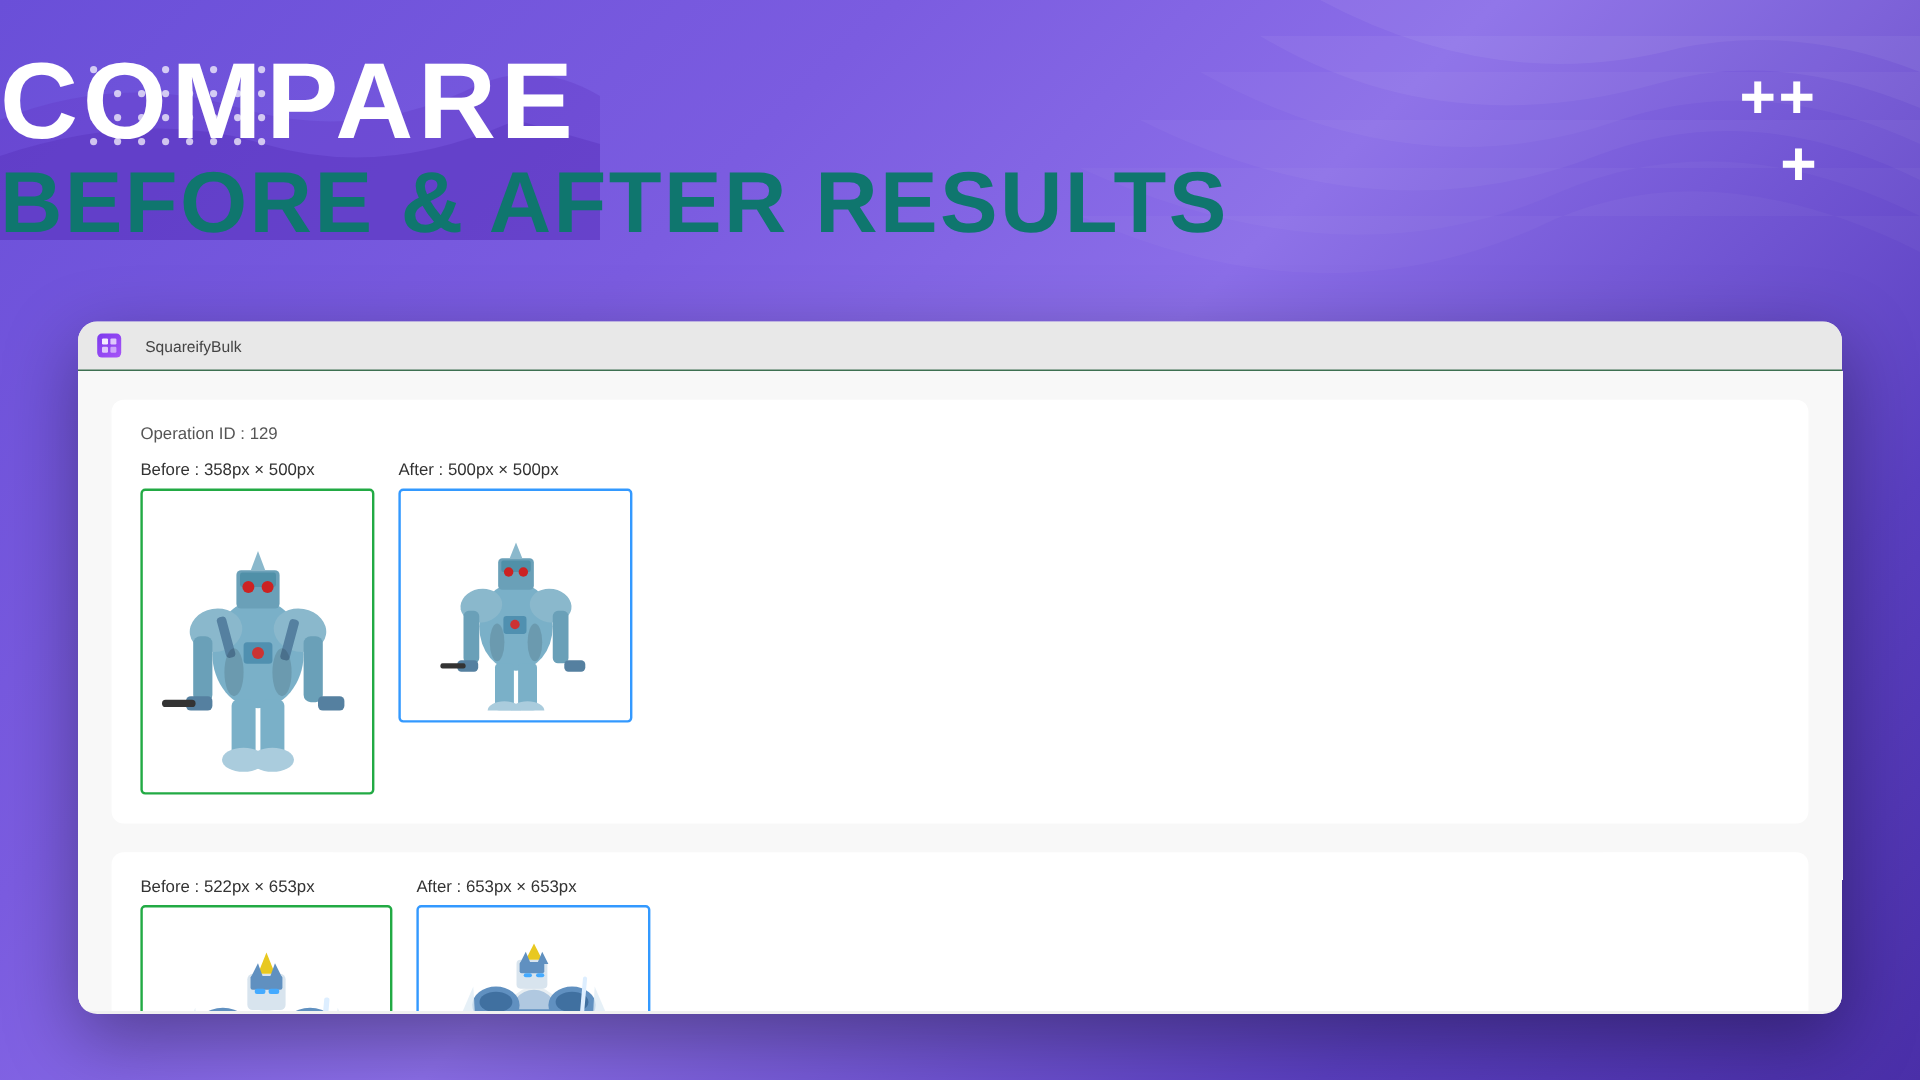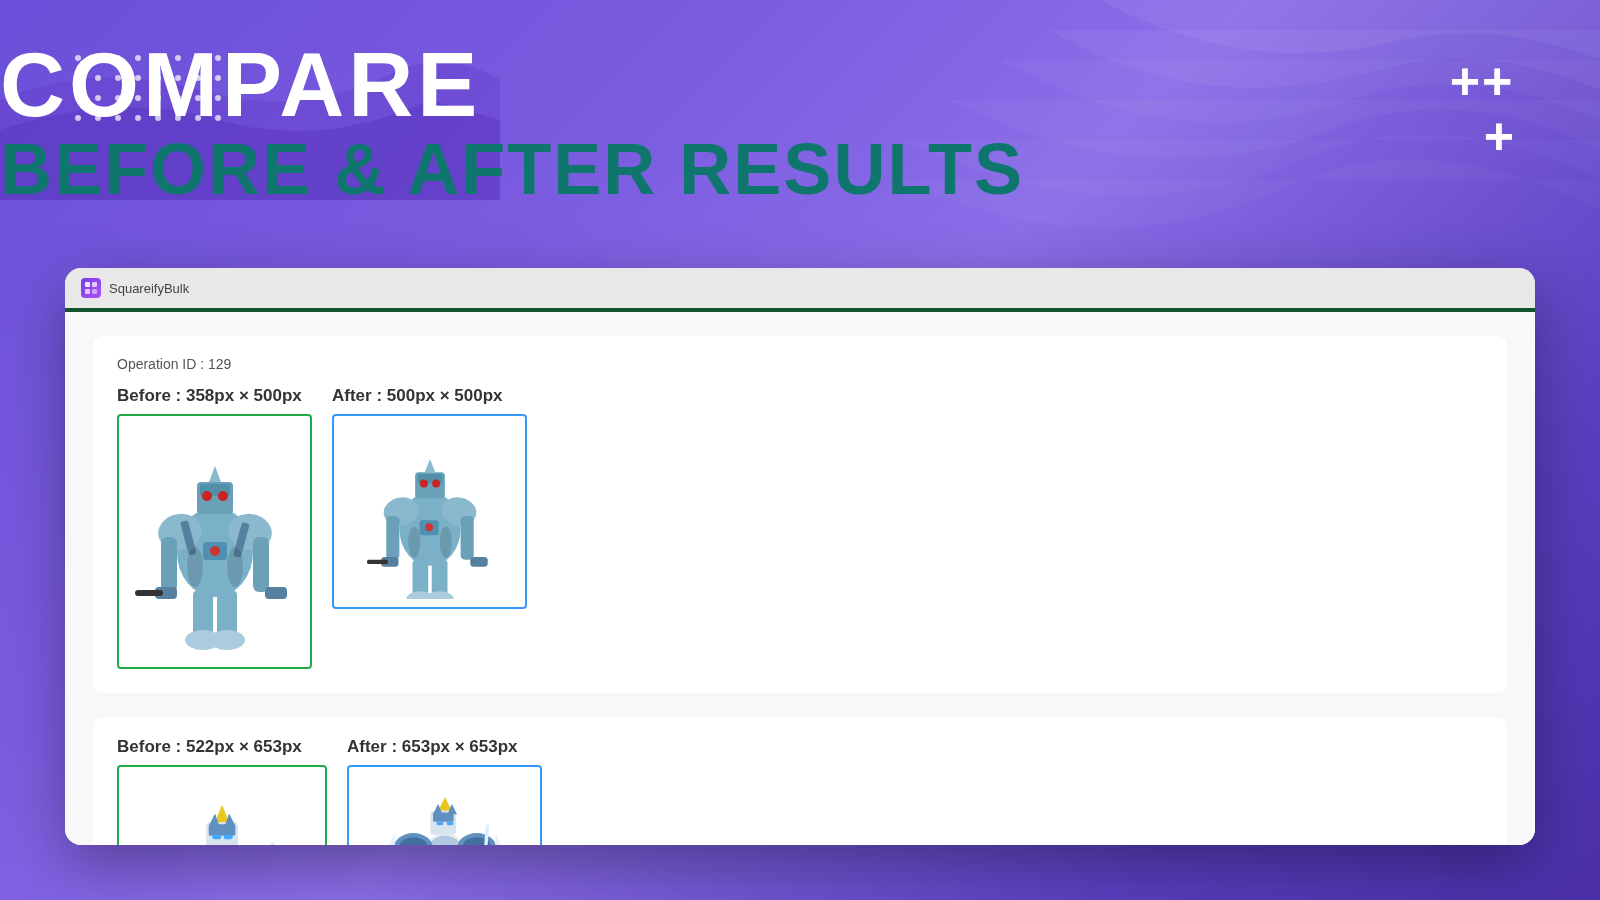--- a/index.html
+++ b/index.html
@@ -134,22 +134,22 @@
       z-index: 2;
       box-shadow: 0 20px 60px rgba(0,0,0,0.35);
       overflow: hidden;
     }
 
     .app-titlebar {
       background: #e8e8e8;
       padding: 10px 16px;
       display: flex;
       align-items: center;
-      gap: 8px;
-      border-bottom: 4px solid #14532d;
+      gap: 20px;
+      border-bottom: 1px solid #14532d;
     }
 
     .app-icon {
       width: 20px;
       height: 20px;
       border-radius: 4px;
       background: linear-gradient(135deg, #7c3aed, #a855f7);
       display: flex;
       align-items: center;
       justify-content: center;
@@ -199,22 +199,22 @@
       align-items: flex-start;
     }
 
     .image-col {
       display: flex;
       flex-direction: column;
       align-items: flex-start;
     }
 
     .image-label {
-      font-size: 17px;
-      font-weight: bold;
+      font-size: 14px;
+      font-weight: normal;
       color: #333;
       font-family: Arial, sans-serif;
       margin-bottom: 8px;
       text-align: center;
     }
 
     .image-frame {
       border-radius: 4px;
       overflow: hidden;
       display: flex;

